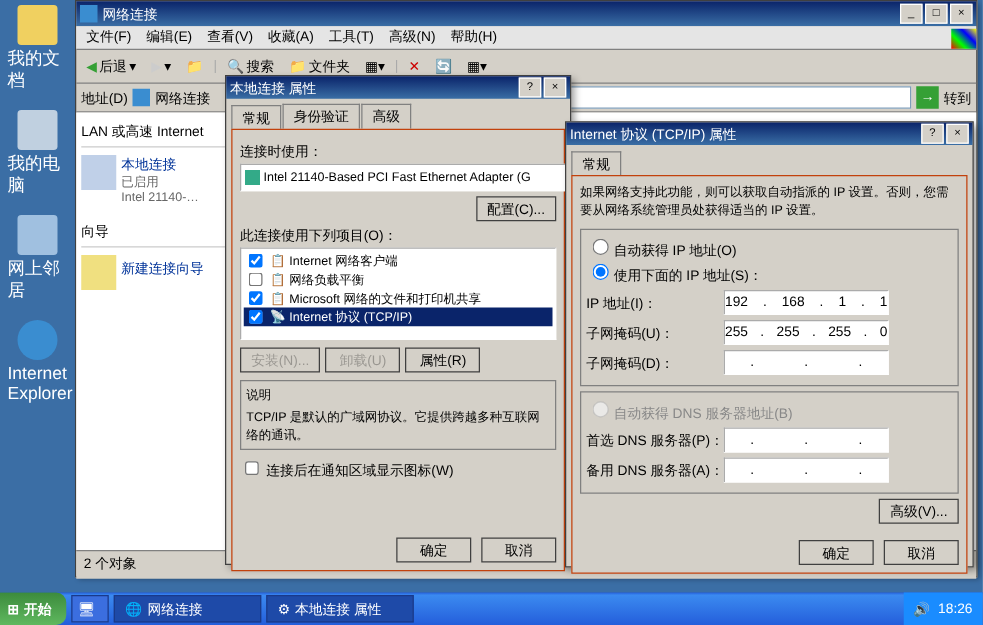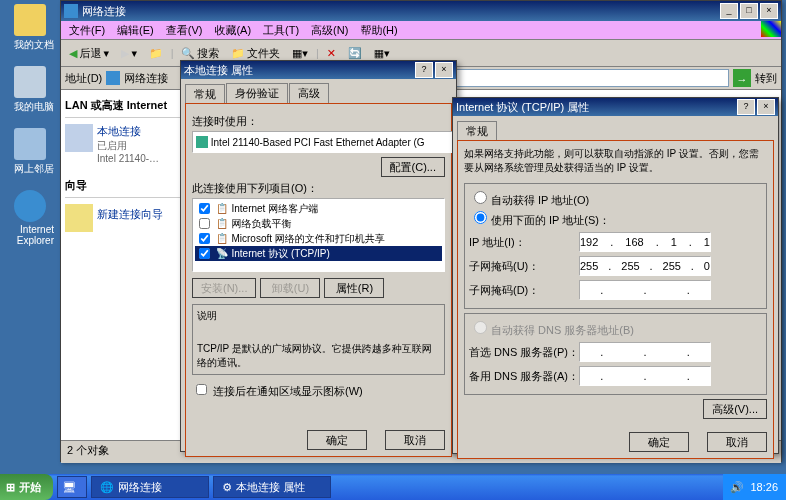--- a/index.html
+++ b/index.html
@@ -1,54 +1,54 @@
 <!DOCTYPE html>
 <html><head>
 <meta charset="utf-8">
 <style>
 html,body{margin:0;padding:0;width:786px;height:500px;overflow:hidden;font-family:"Microsoft YaHei","SimSun",Tahoma,sans-serif;font-size:11px;background:#3b6ea5}
 .desktop{position:absolute;inset:0;background:#3b6ea5}
 .icon-col{position:absolute;left:6px;top:4px;width:48px}
-.dicon{text-align:right;color:#fff;font-size:10px;margin-bottom:14px;cursor:pointer}
+.dicon{text-align:left;color:#fff;font-size:14px;margin-bottom:14px;cursor:pointer}
 .dicon .glyph{width:32px;height:32px;margin:0 auto 2px;border-radius:3px}
 .explorer{position:absolute;left:60px;top:0;width:720px;height:460px;background:#d4d0c8;border:1px solid #404040;box-shadow:2px 2px 4px rgba(0,0,0,.3)}
 .titlebar{height:20px;background:linear-gradient(#0a246a,#3a6ea5);color:#fff;display:flex;align-items:center;padding:0 3px;font-size:11px}
 .titlebar .ticon{width:14px;height:14px;background:#3a8dd0;margin-right:4px}
 .titlebar .tspacer{flex:1}
 .titlebar .tbtn{width:16px;height:14px;background:#d4d0c8;border:1px solid #fff;margin-left:2px;text-align:center;font-size:9px;line-height:12px;color:#000}
-.menubar{height:18px;display:flex;align-items:flex-start;padding-left:2px;border-bottom:1px solid #808080;background:#f0abfc}
+.menubar{height:18px;display:flex;align-items:flex-end;padding-left:2px;border-bottom:1px solid #808080;background:#e5e5e5}
 .menubar span{padding:2px 6px}
 .menubar .winflag{margin-left:auto;width:20px;height:16px;background:linear-gradient(45deg,#f00,#0f0,#00f,#ff0)}
 .toolbar{height:26px;display:flex;align-items:center;padding:0 4px;border-bottom:1px solid #808080;gap:4px}
 .tbutton{padding:2px 4px;display:flex;align-items:center;gap:2px;font-size:11px}
 .addrbar{height:22px;display:flex;align-items:center;padding:0 4px;border-bottom:1px solid #808080;gap:4px}
 .addrbar input{flex:1;height:16px;border:1px solid #7f9db9;font-size:11px;padding:0 2px}
 .gobtn{background:#35a035;color:#fff;width:18px;height:18px;text-align:center;line-height:18px}
 .body{display:flex;height:calc(100% - 110px);background:#fff}
 .sidebar{width:115px;border-right:1px solid #d0d0d0;padding:4px;font-size:11px}
-.sidebar .hdr{font-weight:bold;margin:4px 0}
+.sidebar .hdr{font-weight:normal;margin:4px 0}
 .sidebar .item{padding:3px 0;color:#003399}
 .content{flex:1;padding:6px;display:flex;gap:20px;align-items:flex-start}
 .status{height:18px;border-top:1px solid #808080;padding:2px 6px;background:#d4d0c8;font-size:11px}
 
 .dlg{position:absolute;background:#d4d0c8;border:1px solid #404040;box-shadow:3px 3px 6px rgba(0,0,0,.4);font-size:11px}
 .dlg .titlebar{height:18px}
 .dlg1{left:180px;top:60px;width:275px;height:390px}
 .dlg2{left:452px;top:97px;width:325px;height:355px}
 .tabs{display:flex;margin:4px 4px 0 4px}
 .tab{padding:2px 8px;border:1px solid #808080;border-bottom:none;background:#d4d0c8;margin-right:1px;font-size:11px}
 .tab.active{background:#d4d0c8;position:relative;top:1px}
 .tabbody{margin:0 4px 4px 4px;border:1px solid #c2410c;padding:6px;height:calc(100% - 50px);background:#d4d0c8;position:relative}
 .lbl{margin:4px 0 2px 0}
 .combo{width:100%;height:20px;border:1px inset #fff;background:#fff;display:flex;align-items:center;padding:0 3px;font-size:10px}
 .btn{min-width:60px;height:20px;border:1px solid #404040;background:#d4d0c8;padding:0 8px;font-size:11px}
 .listbox{border:1px inset #fff;background:#fff;height:68px;overflow:hidden;padding:2px}
 .listbox .li{display:flex;align-items:center;gap:3px;height:15px;font-size:10px}
 .chk{width:11px;height:11px}
-.dlgbtns{position:absolute;bottom:6px;right:6px;display:flex;gap:18px}
+.dlgbtns{position:absolute;bottom:6px;right:6px;display:flex;gap:8px}
 .radio{margin-right:4px}
 .ipbox{display:inline-flex;border:1px inset #fff;background:#fff;height:18px;align-items:center;width:130px;justify-content:space-between;font-size:11px}
 .row{display:flex;align-items:center;margin:4px 0}
 .row .rlbl{width:110px}
 fieldset{border:1px solid #808080;margin:0 0 4px 0;padding:4px}
 
 .taskbar{position:absolute;left:0;bottom:0;right:0;height:26px;background:linear-gradient(#245edb,#3b8af0 8%,#245edb);display:flex;align-items:center;color:#fff;font-size:11px}
 .start{background:linear-gradient(#3c8b3c,#5fb85f);height:26px;padding:0 12px 0 6px;display:flex;align-items:center;gap:4px;border-radius:0 8px 8px 0;font-weight:bold}
 .task{background:#3b6edf;border:1px solid #1a3a8a;height:20px;margin-left:4px;padding:0 8px;display:flex;align-items:center;gap:4px;min-width:100px}
 .task.active{background:#1e4aa8}
@@ -176,21 +176,21 @@
             <span>Internet 协议 (TCP/IP)</span>
           </div>
    </div>
    <div style="display:flex;gap:4px;margin:6px 0">
     <button class="btn" disabled="">安装(N)...</button>
     <button class="btn" disabled="">卸载(U)</button>
     <button class="btn">属性(R)</button>
    </div>
    <fieldset>
     <div style="font-size:10px">说明</div>
-    <div style="font-size:10px;margin-top:19px">TCP/IP 是默认的广域网协议。它提供跨越多种互联网络的通讯。</div>
+    <div style="font-size:10px;margin-top:4px">TCP/IP 是默认的广域网协议。它提供跨越多种互联网络的通讯。</div>
    </fieldset>
    <div style="margin-top:6px">
     <input type="checkbox" class="chk" style="">
     <span>连接后在通知区域显示图标(W)</span>
    </div>
    <div class="dlgbtns">
     <button class="btn">确定</button>
     <button class="btn">取消</button>
    </div>
   </div>

